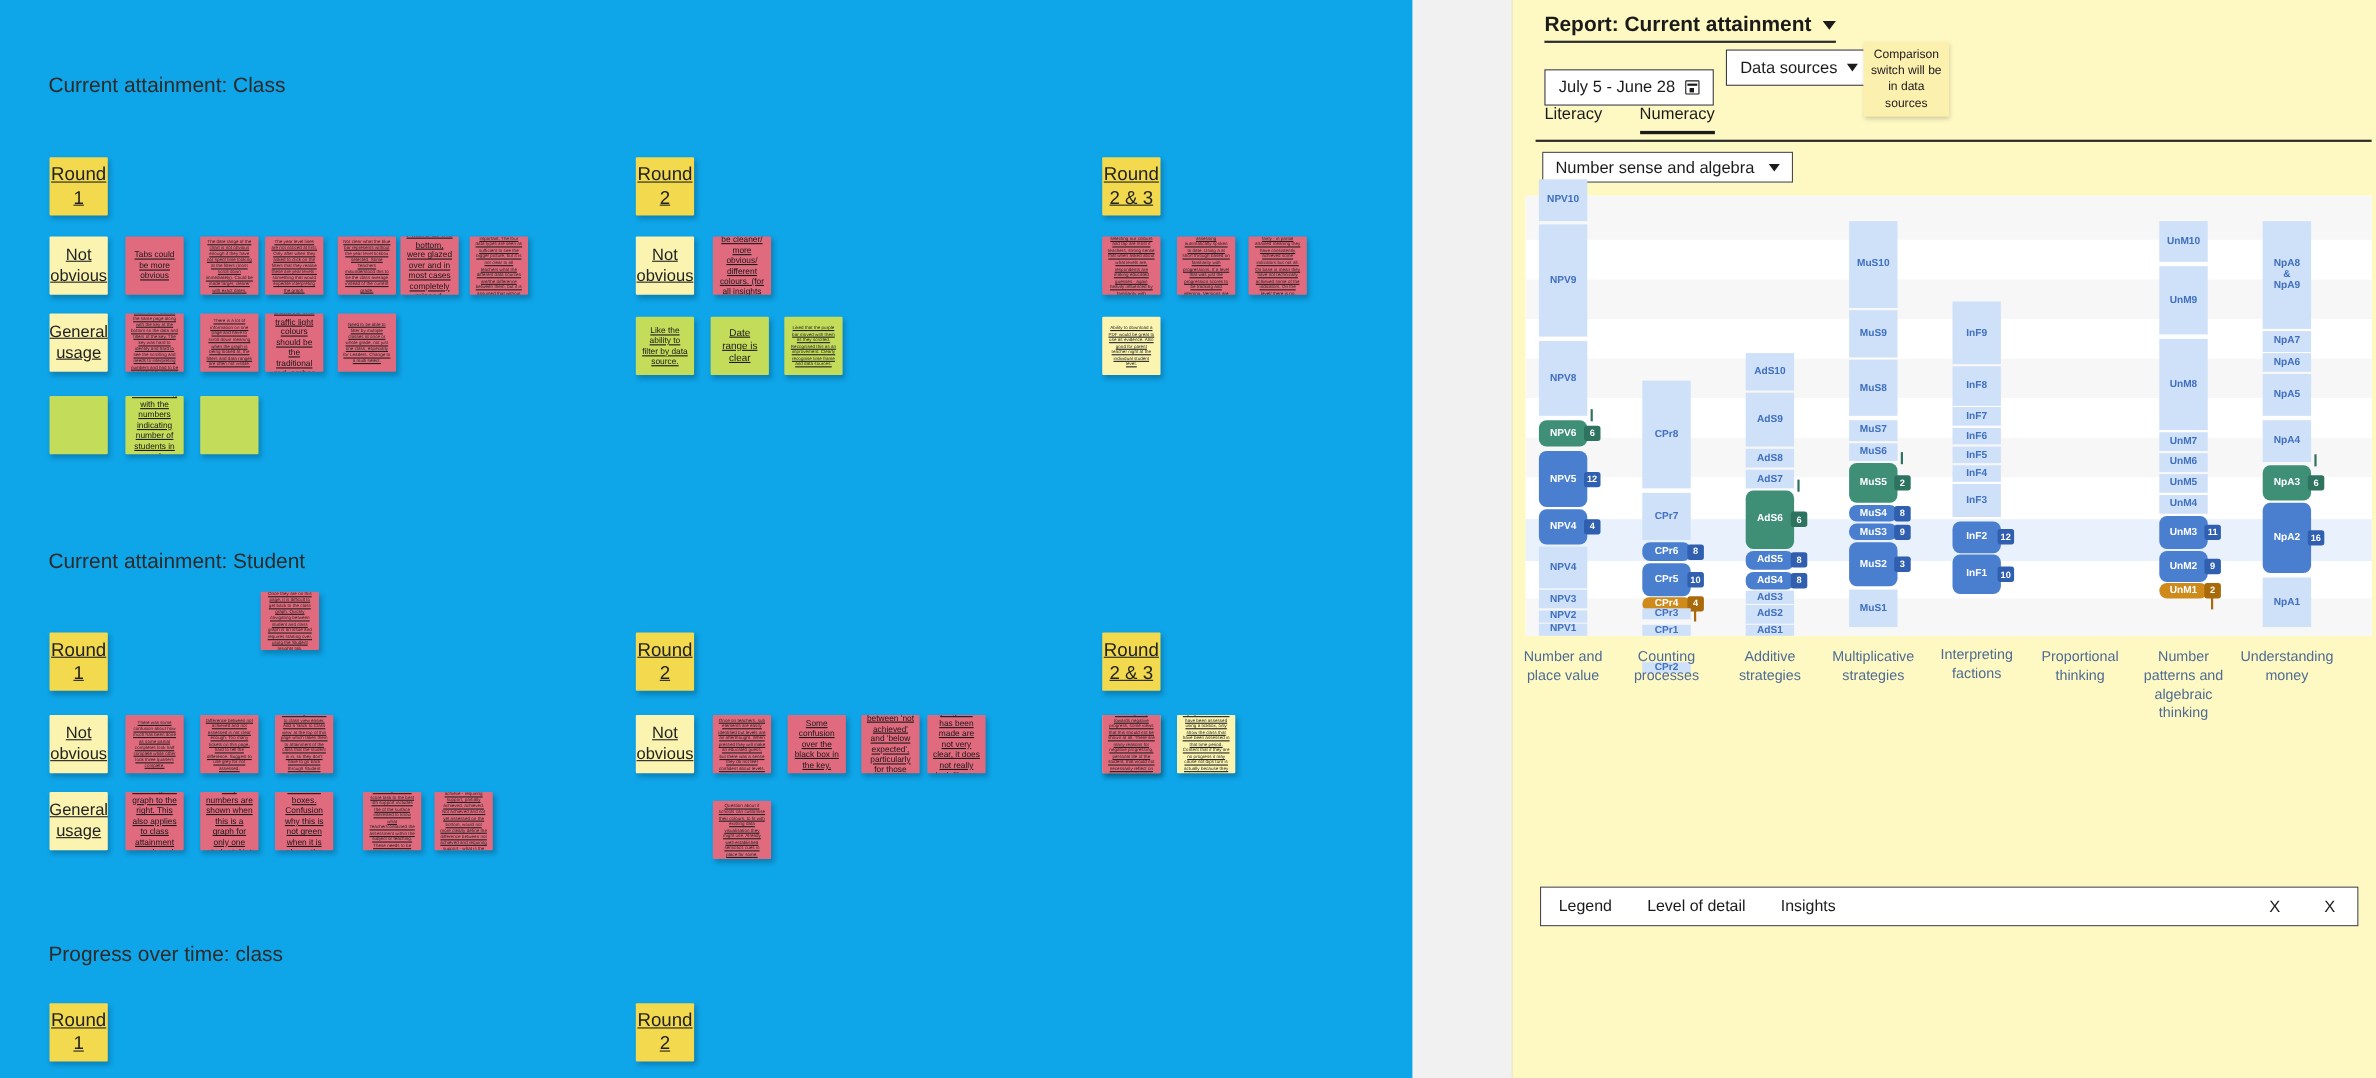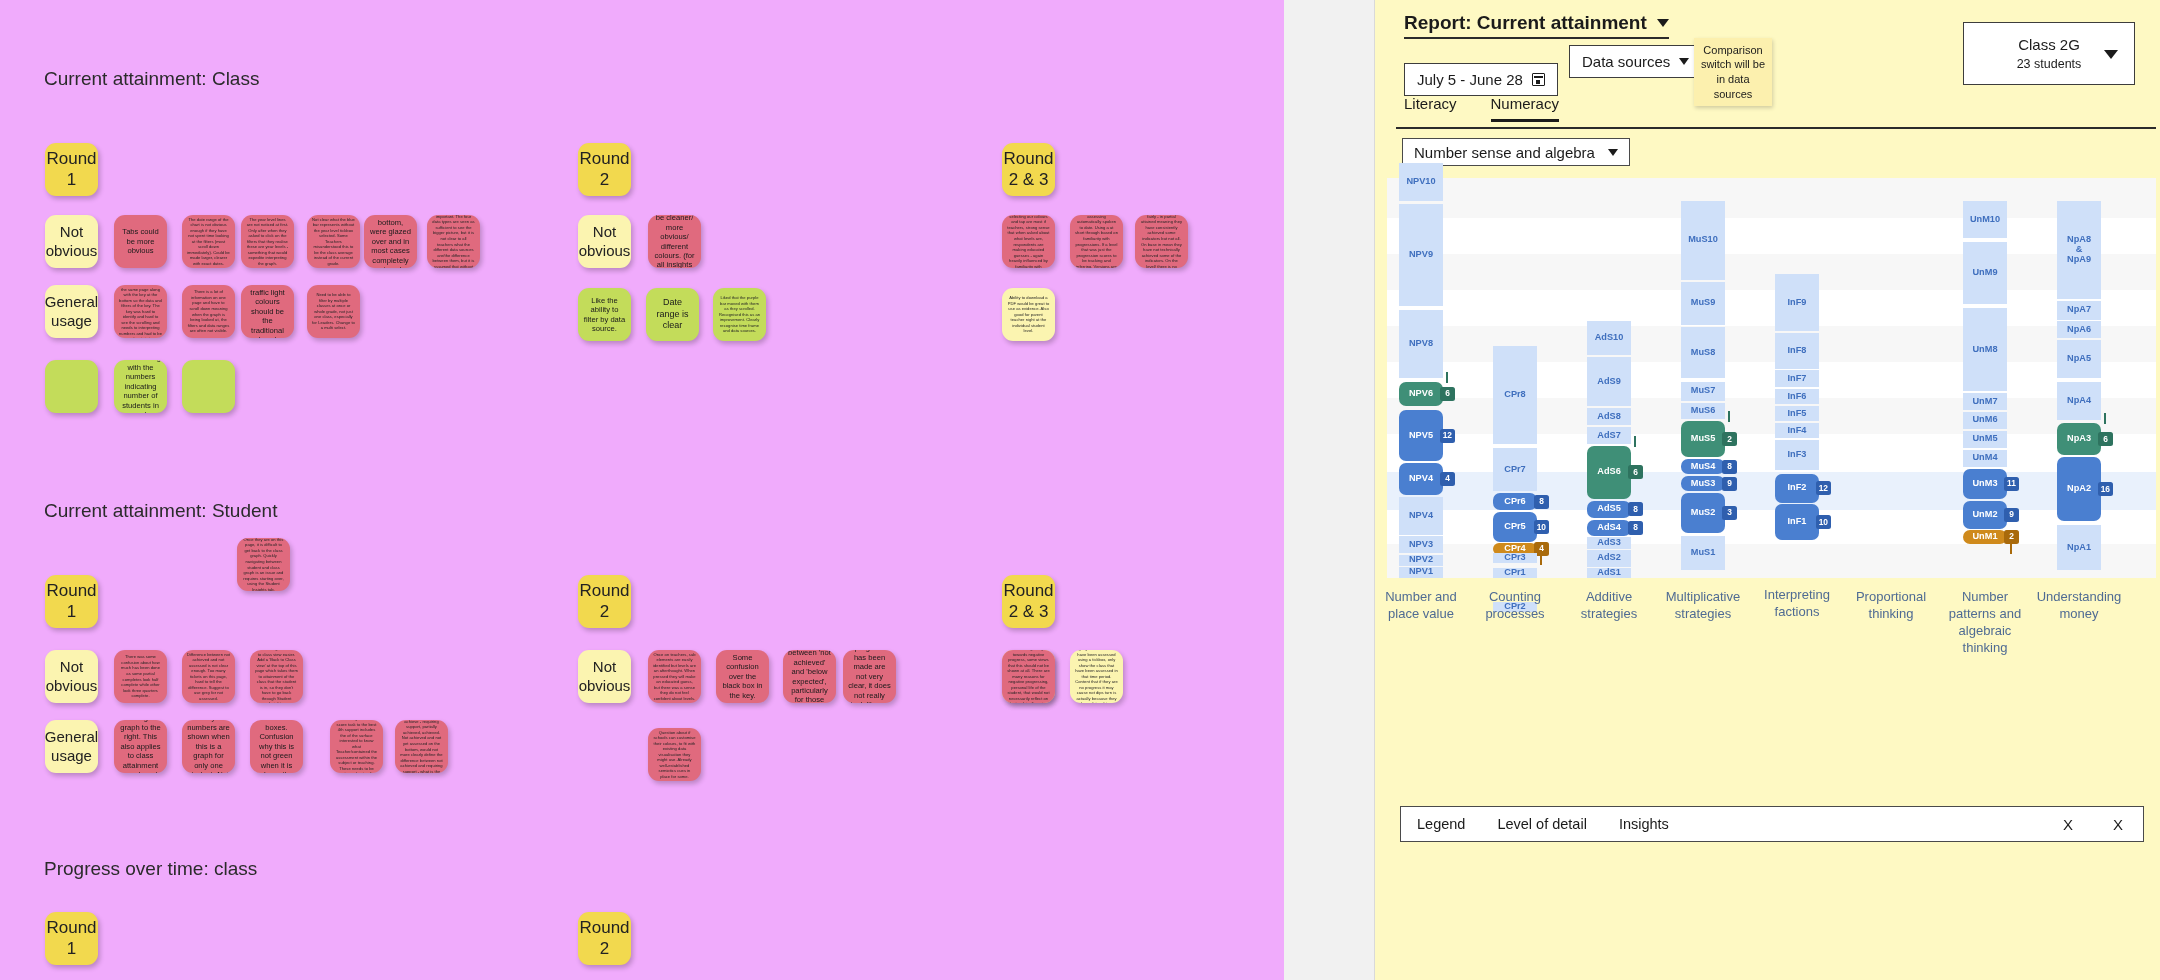--- a/index.html
+++ b/index.html
@@ -7,40 +7,41 @@
   body {
     font-family: "Liberation Sans", sans-serif;
     background:#ffffff;
     overflow:hidden;
     position:relative;
   }
 
   
   #board {
     position:absolute; left:0; top:0; width:1285px; height:980px;
-    background:#f0abfc; overflow:hidden;
+    background:#0ea5e9; overflow:hidden;
   }
   #board-divider {
     position:absolute; left:1284px; top:0; width:90px; height:980px;
     background:#f1f1f1;
   }
   .section-title {
     position:absolute; font-size:19px; color:#2b2b2b;
     font-family:"Liberation Sans", sans-serif; white-space:nowrap;
   }
   .note {
     position:absolute;
-    border-radius:11px;
+    border-radius:1px;
     box-shadow:2px 3px 5px rgba(0,0,0,0.22);
     display:flex; align-items:center; justify-content:center;
     text-align:center;
     padding:6px 5px;
     overflow:hidden;
     line-height:1.22;
     color:#1a1a1a;
+    text-decoration:underline;
   }
   .note.round  { background:#f2d94e; font-size:17px; color:#222; }
   .note.label  { background:#fbf4b0; font-size:15px; color:#222; }
   .note.pink   { background:#e06a7e; }
   .note.green  { background:#c3dc5a; }
   .note.yellow { background:#fbf4b0; }
   .note.tiny   { font-size:4.1px; line-height:1.35; color:#222; letter-spacing:.01em; }
   .note.small  { font-size:7.6px; line-height:1.25; }
   .note.med    { font-size:9px;  line-height:1.3; }
 
@@ -219,25 +220,20 @@
     <span class="cal-ico"></span>
   </div>
 
   <div class="ctl" id="src-ctl">
     <span>Data sources</span>
     <span class="caret sm"></span>
   </div>
 
   <div id="note-comparison">Comparison switch will be in data sources</div>
 
-  <div id="class-sel">
-    <span class="cname">Class 2G</span>
-    <span class="cstu">23 students</span>
-    <span id="class-caret"></span>
-  </div>
 
   <div id="tabs">
     <div class="tab">Literacy</div>
     <div class="tab active">Numeracy</div>
   </div>
   <div id="tab-rule"></div>
 
   <div id="strand-sel">
     <span>Number sense and algebra</span>
     <span class="caret sm"></span>

